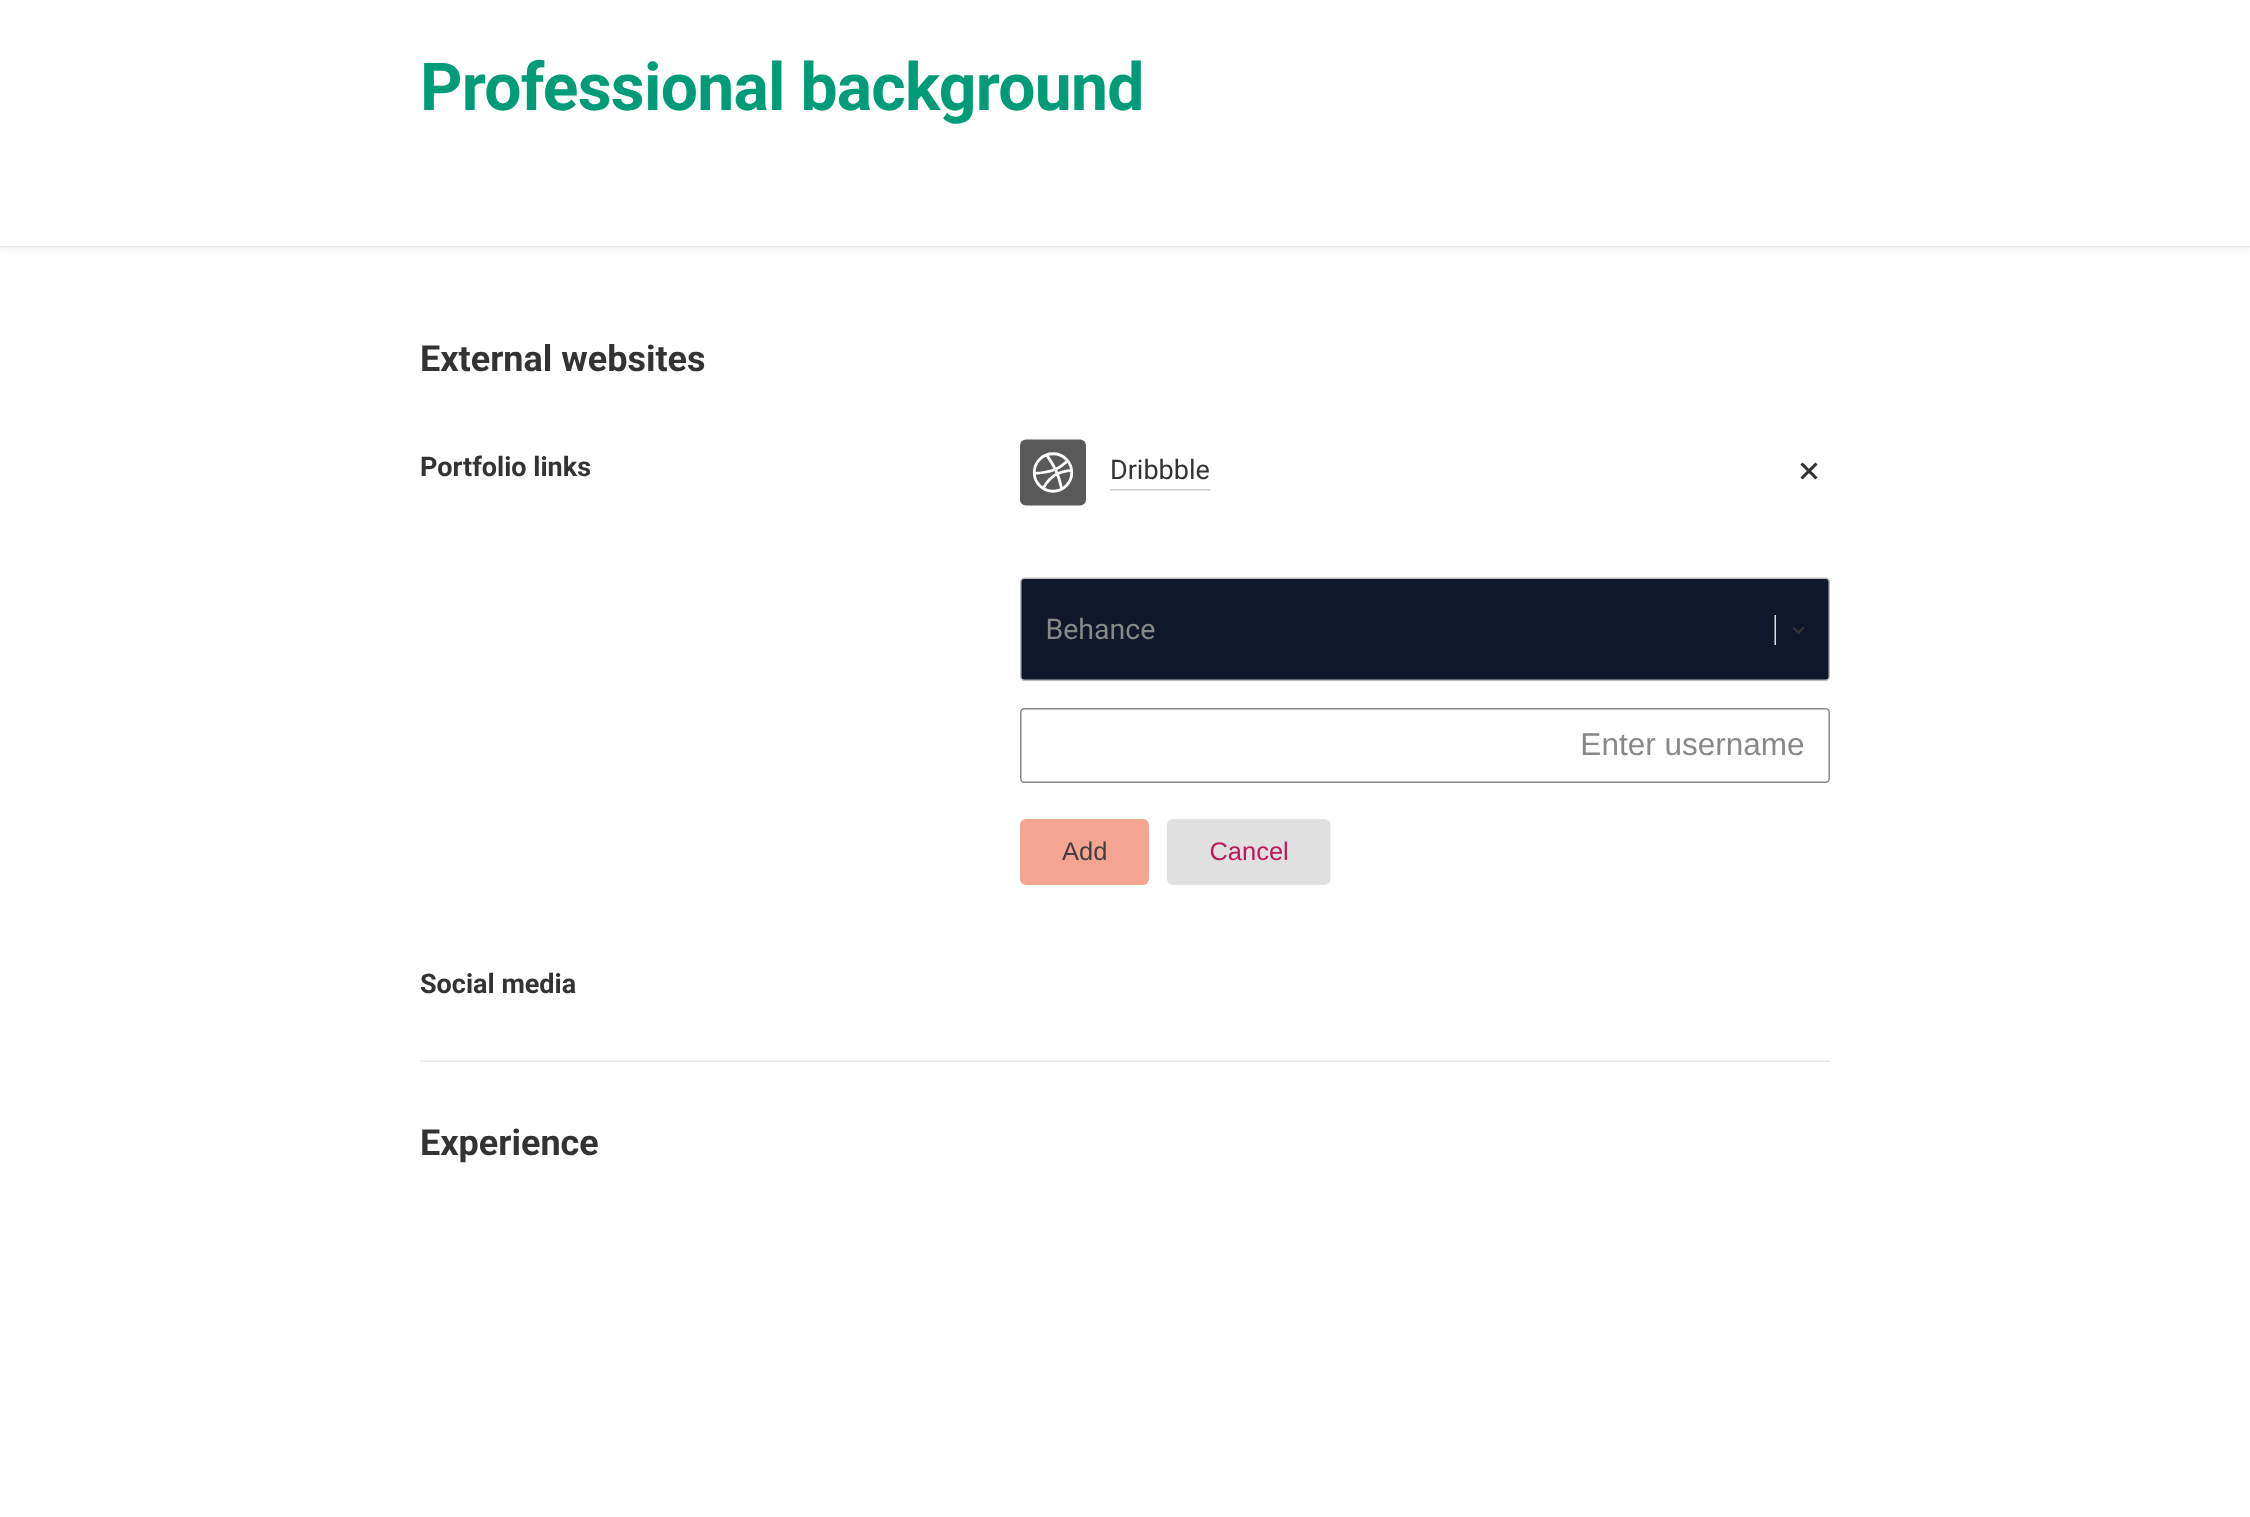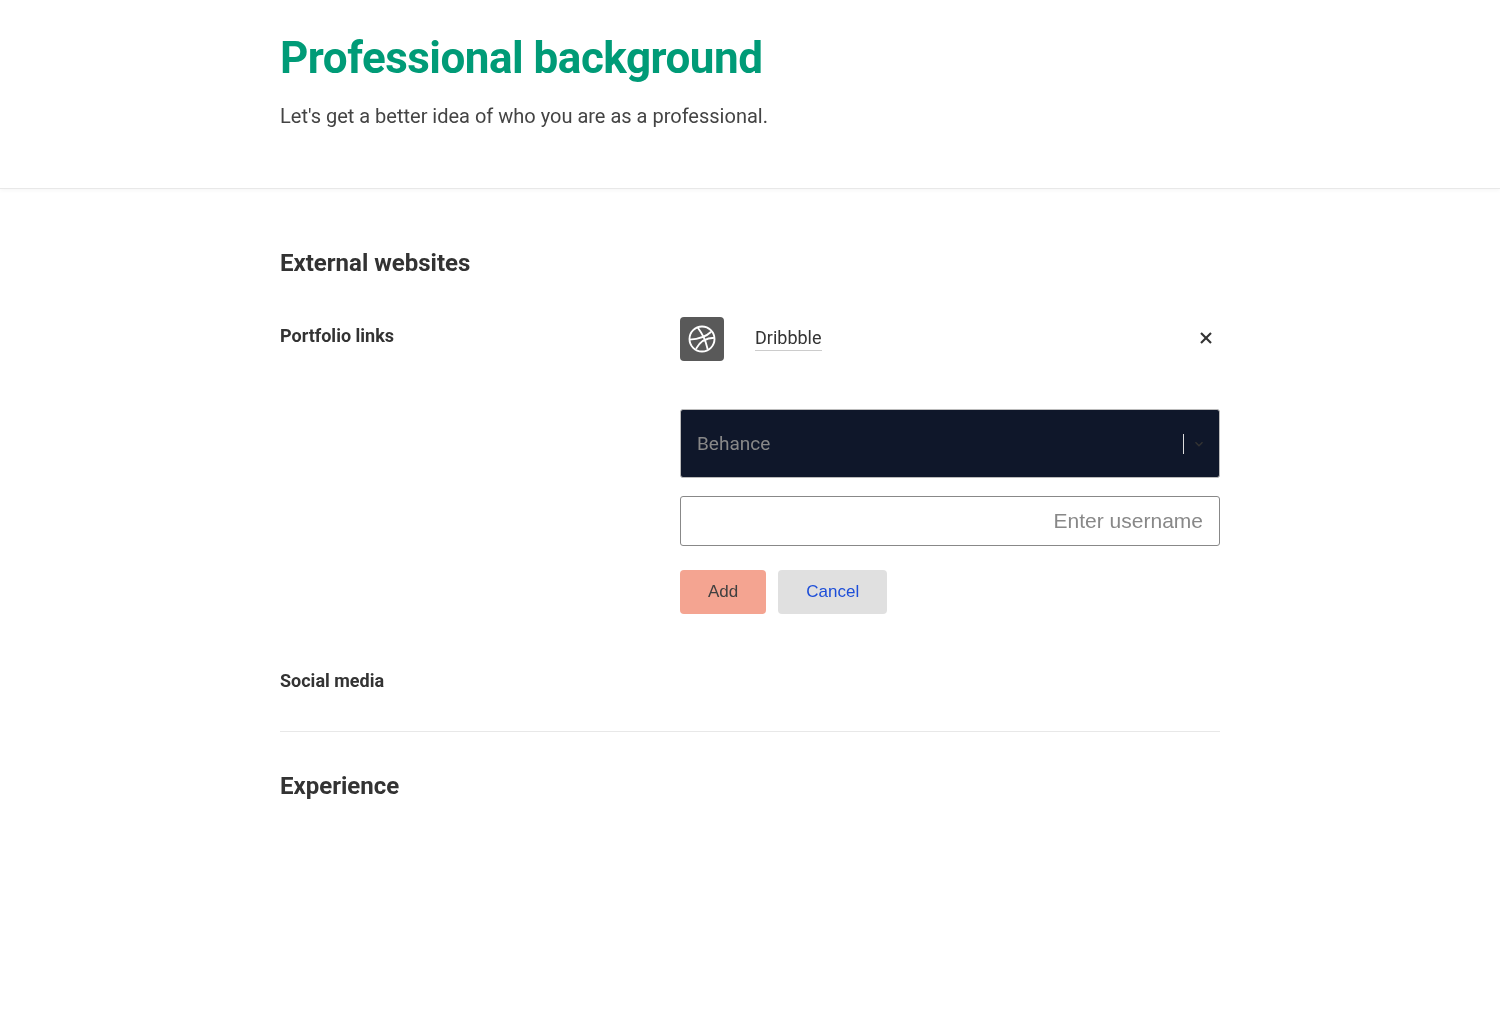--- a/index.html
+++ b/index.html
@@ -71,21 +71,21 @@
     .portfolio-item {
       display: flex;
       align-items: center;
       justify-content: space-between;
       margin-bottom: 48px;
     }
     
     .portfolio-item-left {
       display: flex;
       align-items: center;
-      gap: 31px;
+      gap: 16px;
     }
     
     .icon-box {
       width: 44px;
       height: 44px;
       background: #595959;
       border-radius: 4px;
       display: flex;
       align-items: center;
       justify-content: center;
@@ -185,41 +185,40 @@
       cursor: pointer;
     }
     
     .btn-primary {
       background: #F4A491;
       color: #404040;
     }
     
     .btn-secondary {
       background: #E0E0E0;
-      color: #1d4ed8;
+      color: #be185d;
     }
     
     .divider {
       border: none;
       border-top: 1px solid #e8e8e8;
       margin: 40px 0;
     }
     
     .form-row-social {
       display: flex;
       margin-bottom: 20px;
     }
   </style>
 </head>
 <body>
 
 <div class="header-section">
   <div class="container">
     <h1 class="page-title">Professional background</h1>
-    <p class="page-subtitle">Let's get a better idea of who you are as a professional.</p>
   </div>
 </div>
 
 <div class="content-section">
   <div class="container">
 
     <h2 class="section-heading">External websites</h2>
 
     <div class="form-row">
       <div class="form-label">Portfolio links</div>

